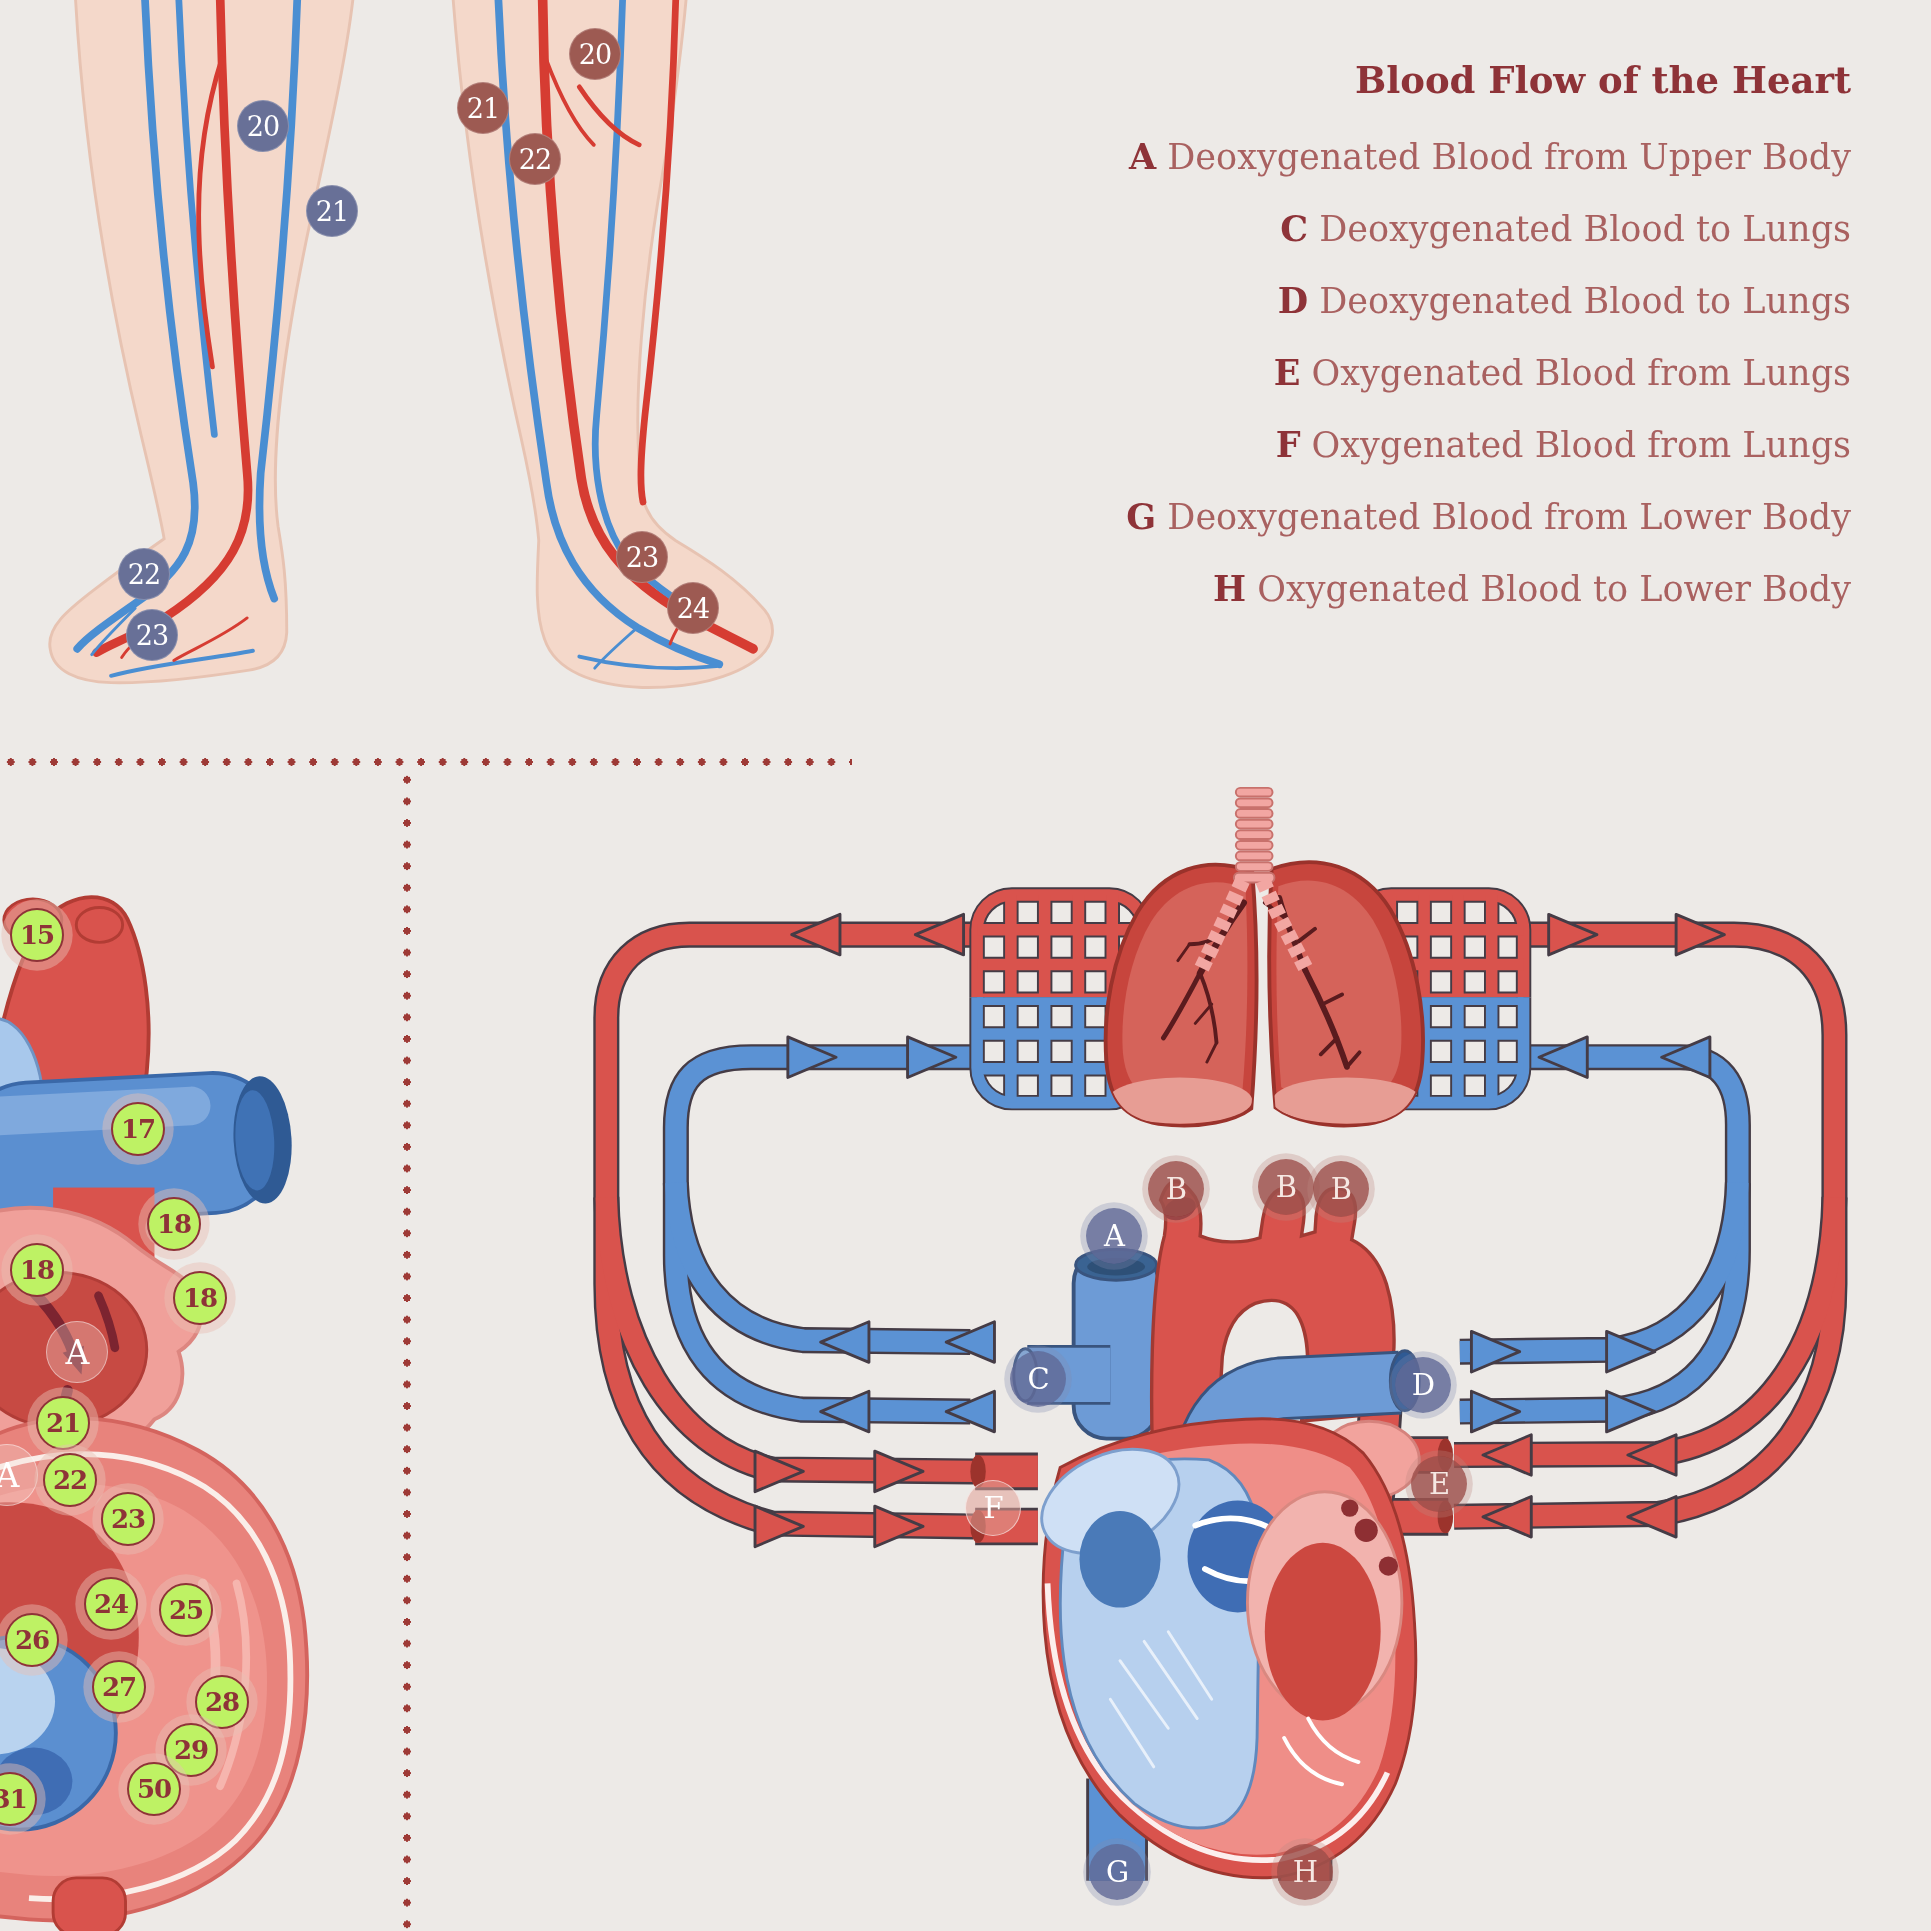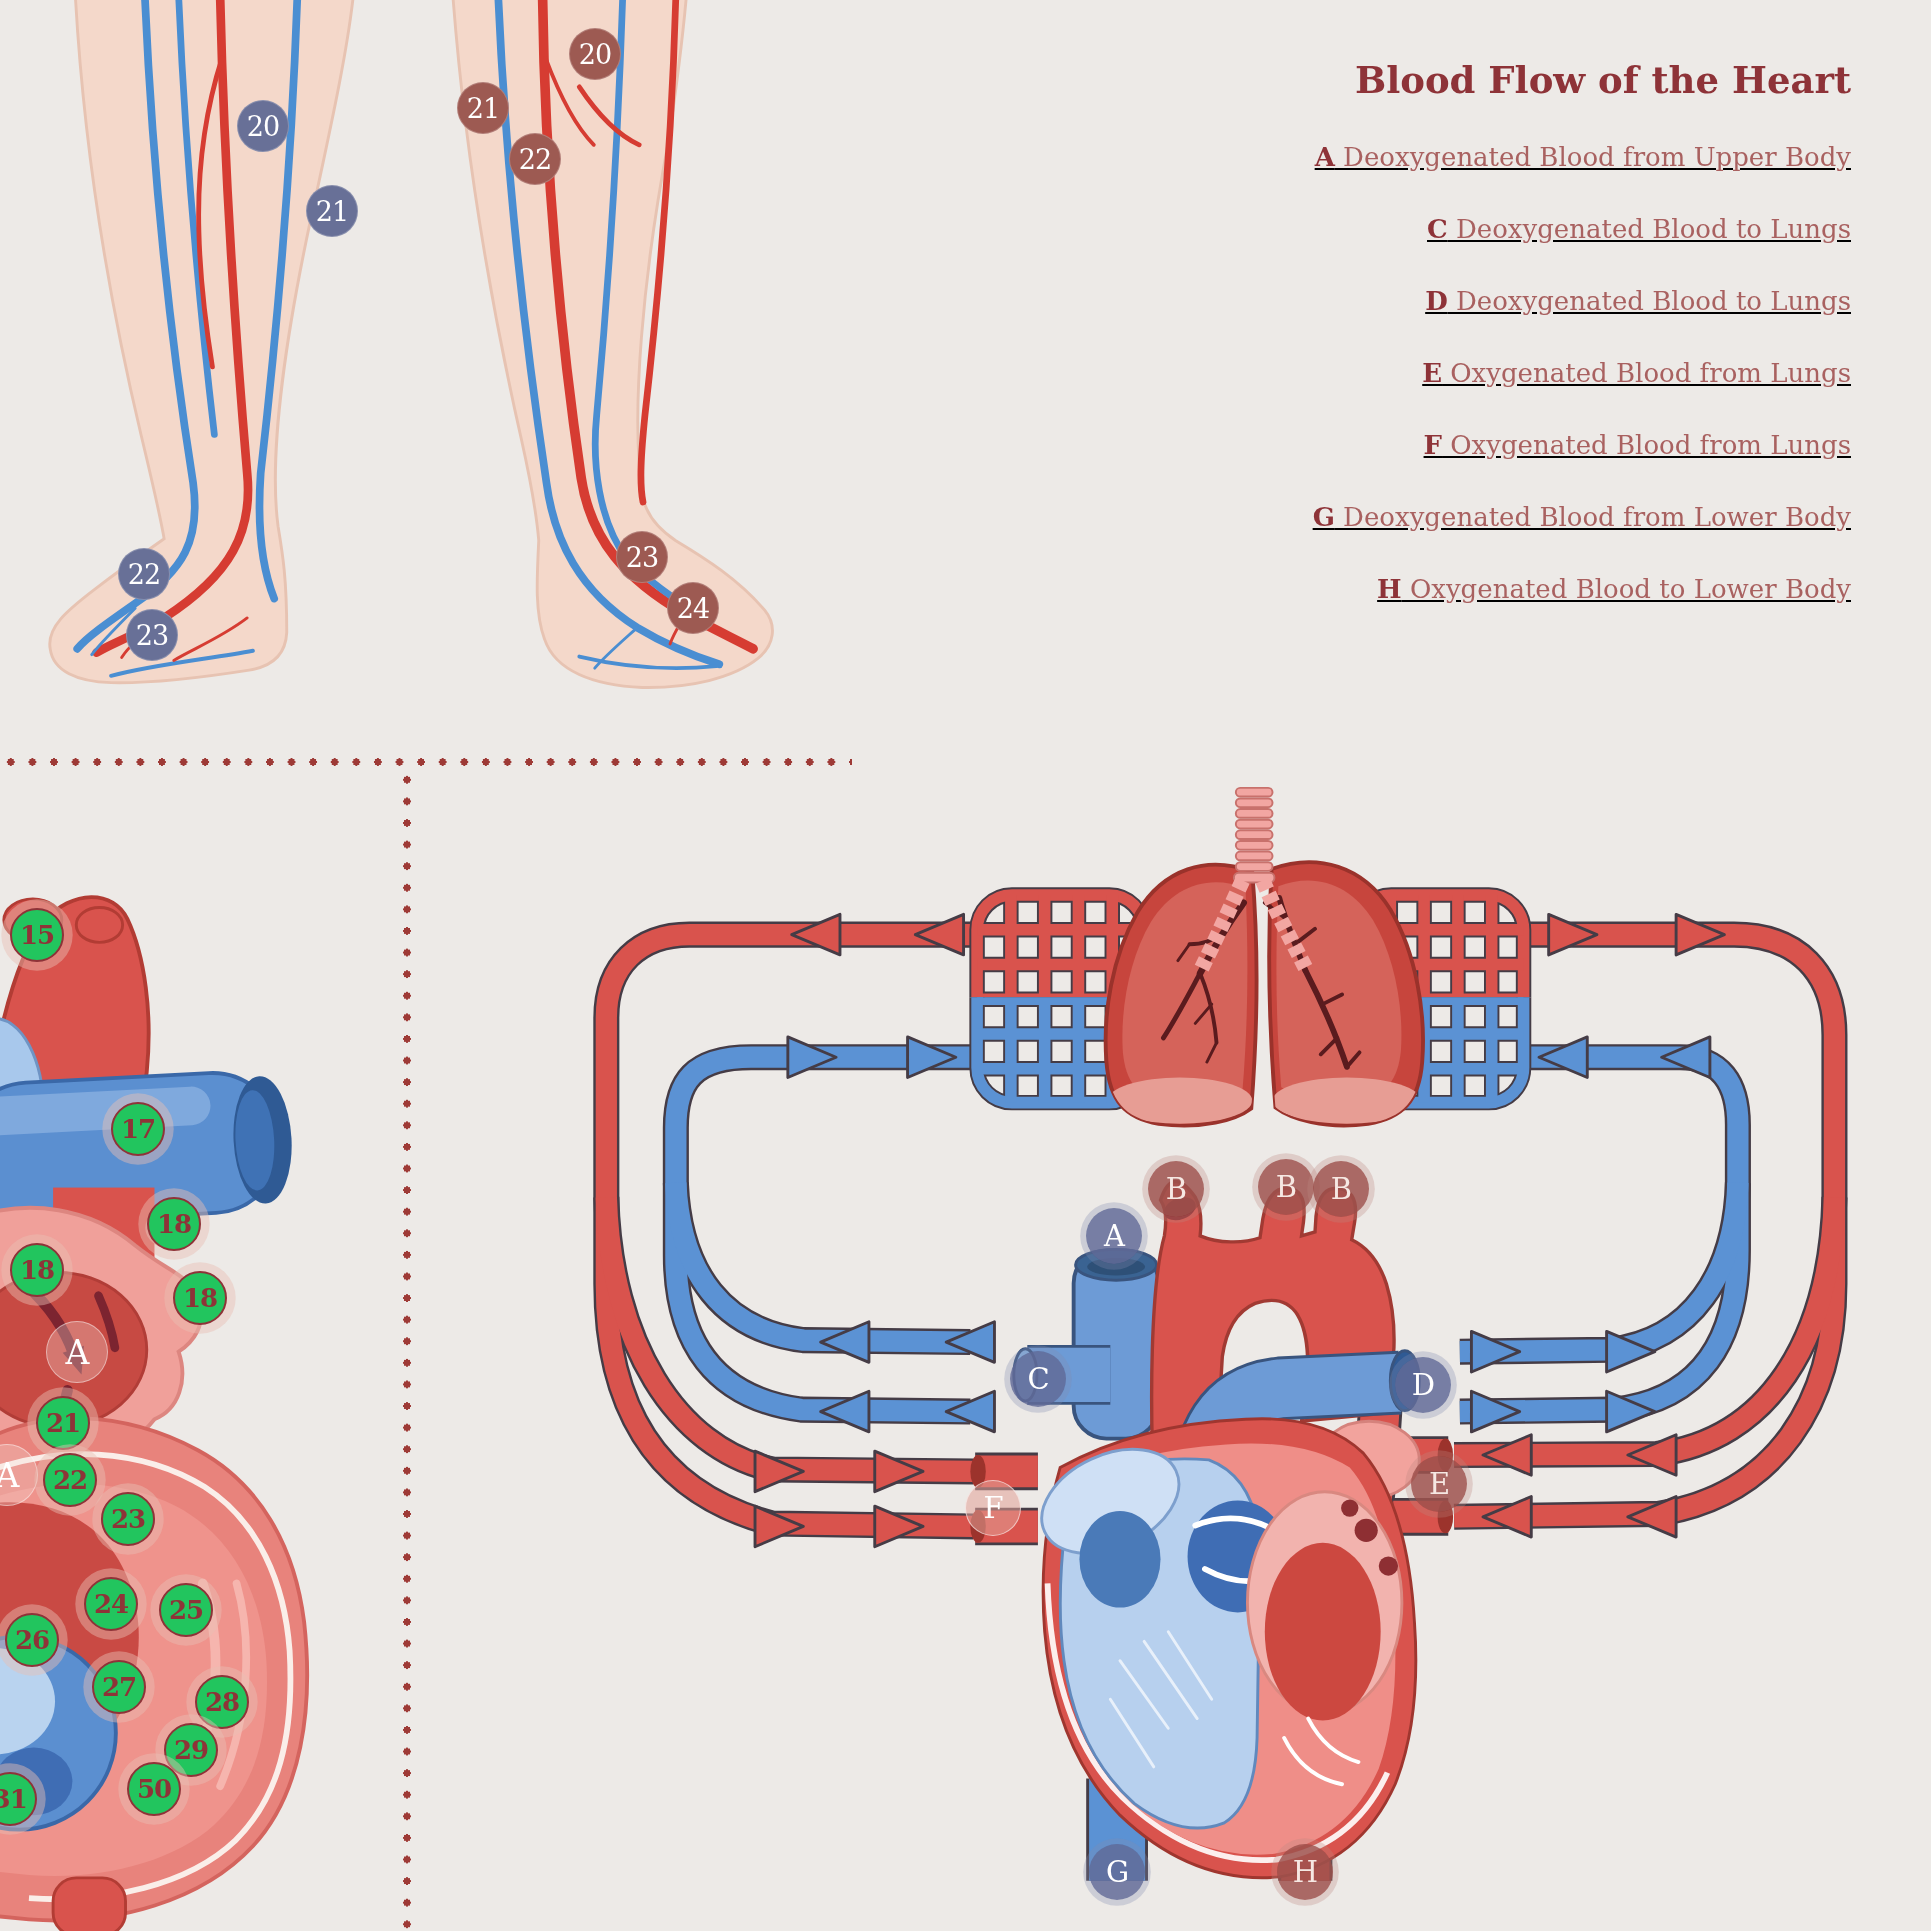--- a/index.html
+++ b/index.html
@@ -2,39 +2,39 @@
 <html><head>
 <meta charset="utf-8">
 <style>
   html,body{margin:0;padding:0;}
   .canvas{position:relative;width:1931px;height:1931px;background:#edeae7;overflow:hidden;
           font-family:"DejaVu Serif","Liberation Serif",serif;}
   .art{position:absolute;left:0;top:0;}
   
   .legend{position:absolute;top:51px;right:80px;text-align:right;z-index:30;}
   .legend-title{font-size:37px;font-weight:bold;line-height:58px;color:#8e3338;margin-bottom:11.6px;}
-  .legend-item{font-size:26px;line-height:72px;white-space:nowrap;text-decoration:underline;}
+  .legend-item{font-size:35px;line-height:72px;white-space:nowrap;}
   .legend-letter{font-weight:bold;color:#8e3338;}
   .legend-text{color:#a96160;}
   
   .dots-h{position:absolute;left:0;top:757px;width:852px;height:9.7px;z-index:25;
     background-image:radial-gradient(circle,#9e3a36 0 3.5px,rgba(0,0,0,0) 3.6px);
     background-size:21.6px 9.7px;background-repeat:repeat-x;background-position:0 50%;}
   .dots-v{position:absolute;left:402px;top:769px;width:9.7px;height:1162px;z-index:25;
     background-image:radial-gradient(circle,#9e3a36 0 3.5px,rgba(0,0,0,0) 3.6px);
     background-size:9.7px 21.6px;background-repeat:repeat-y;background-position:50% 0;}
   
   .markers{position:absolute;left:0;top:0;width:1931px;height:1931px;z-index:40;}
   .marker{position:absolute;border-radius:50%;display:flex;align-items:center;justify-content:center;
           transform:translate(-50%,-50%);box-sizing:border-box;letter-spacing:-1px;}
   .m-vein{width:52px;height:52px;background:#687097;color:#fff;font-size:27px;
           border:1.9px solid rgba(255,255,255,.22);}
   .m-artery{width:52px;height:52px;background:#9d5a52;color:#fff;font-size:27px;
           border:1.9px solid rgba(255,255,255,.22);}
-  .m-outline{width:54px;height:54px;background:#22c55e;border:2.9px solid #8e3338;color:#8e3338;
+  .m-outline{width:54px;height:54px;background:#bef264;border:2.9px solid #8e3338;color:#8e3338;
           font-size:26px;font-weight:600;box-shadow:0 0 0 8.7px rgba(232,190,180,.45);}
   .m-ghost{width:62px;height:62px;background:rgba(245,225,220,.30);border:1.9px solid rgba(255,255,255,.45);
           color:#fff;font-size:33px;}
   .m-flow-red{width:56px;height:56px;background:rgba(158,82,78,.85);color:#f6e8e3;font-size:29px;
           box-shadow:0 0 0 5.8px rgba(190,135,128,.30);}
   .m-flow-blue{width:56px;height:56px;background:rgba(98,107,152,.85);color:#fff;font-size:29px;
           box-shadow:0 0 0 5.8px rgba(130,138,175,.30);}
   .m-flow-red-light{width:56px;height:56px;background:rgba(225,160,152,.55);
           border:1.9px solid rgba(255,255,255,.55);color:#fff;font-size:29px;}
 </style>

